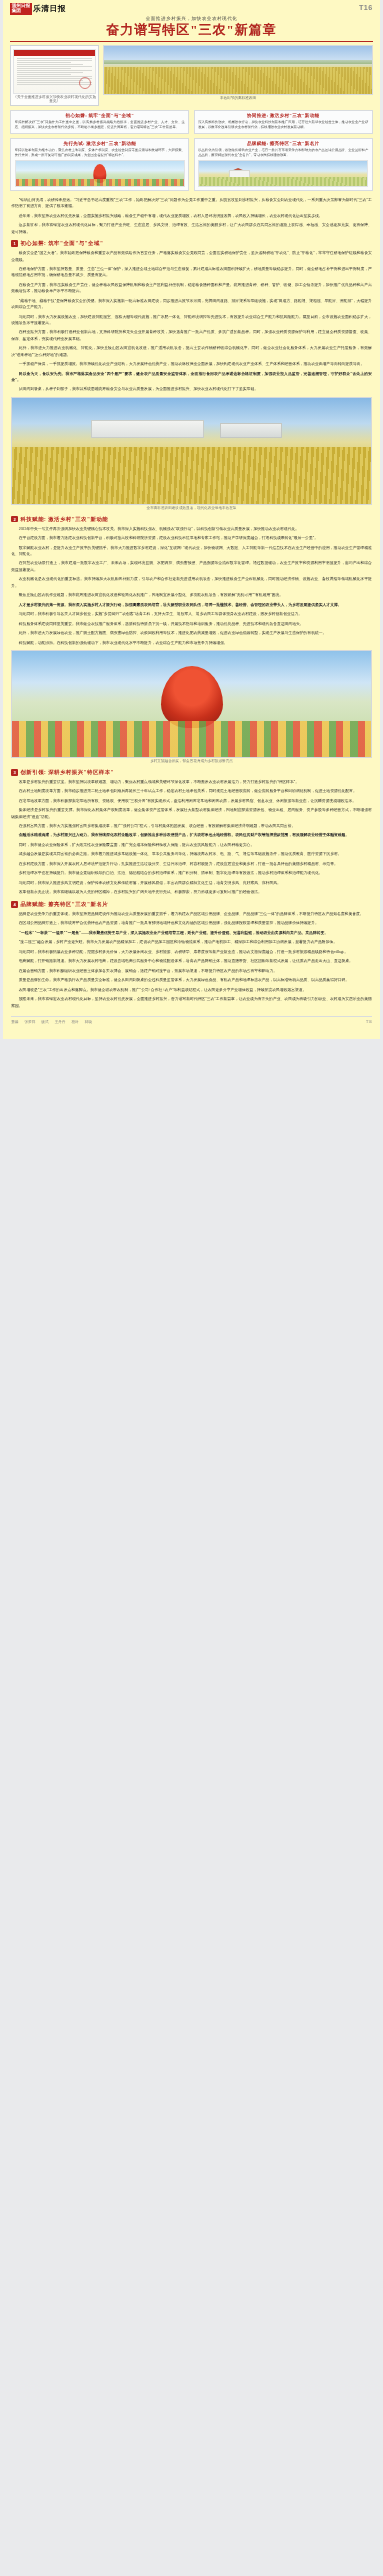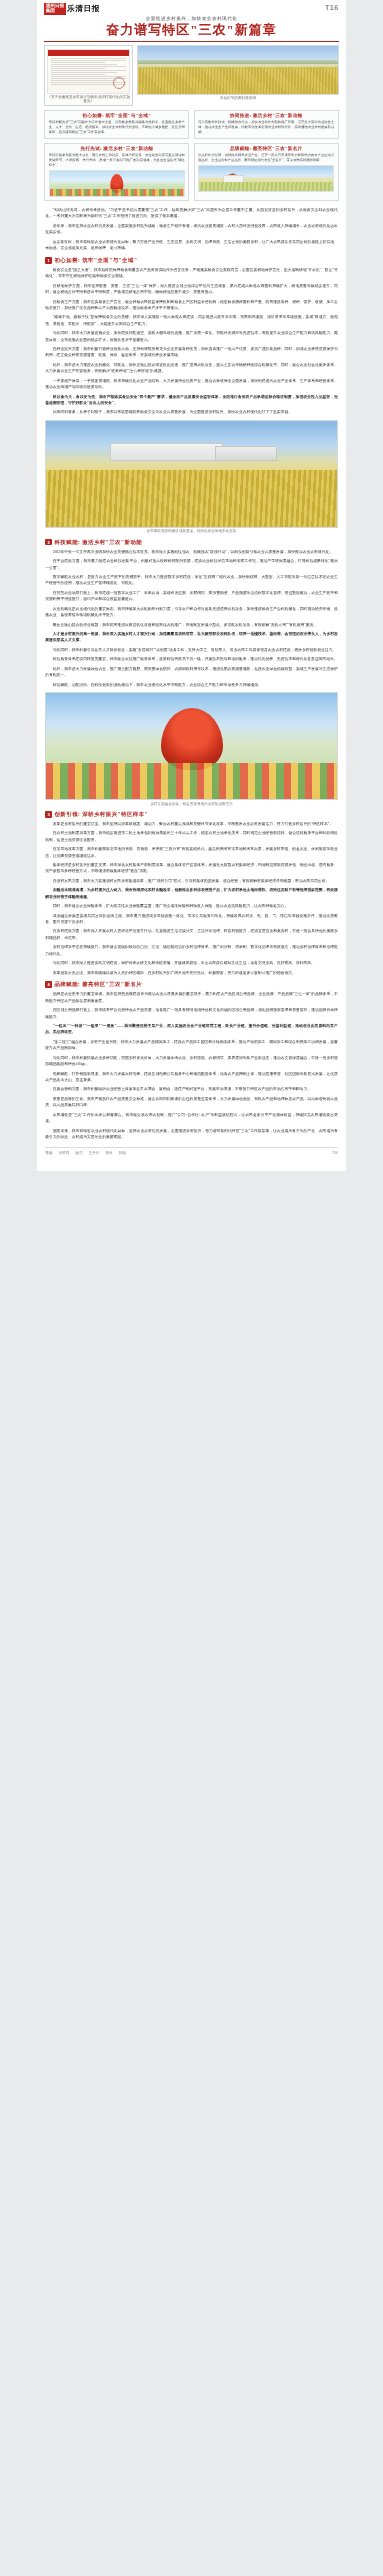--- a/index.html
+++ b/index.html
@@ -4,23 +4,23 @@
 <style>
   * { box-sizing: border-box; }
   html, body { margin:0; padding:0; }
   body {
     width:383px;
     background:#e9eaec;
     font-family:"Liberation Serif", "DejaVu Serif", serif;
     color:#222;
   }
   .page {
-    width:309px;
+    width:377px;
     margin:0 auto;
-    background:#ffffff;
+    background:#fef9c3;
     position:relative;
     padding-bottom:15.5px;
   }
   
   .masthead {
     position:relative;
     padding:3.1px 7.2px 0 7.2px;
     border-bottom:none;
   }
   .mast-row {

